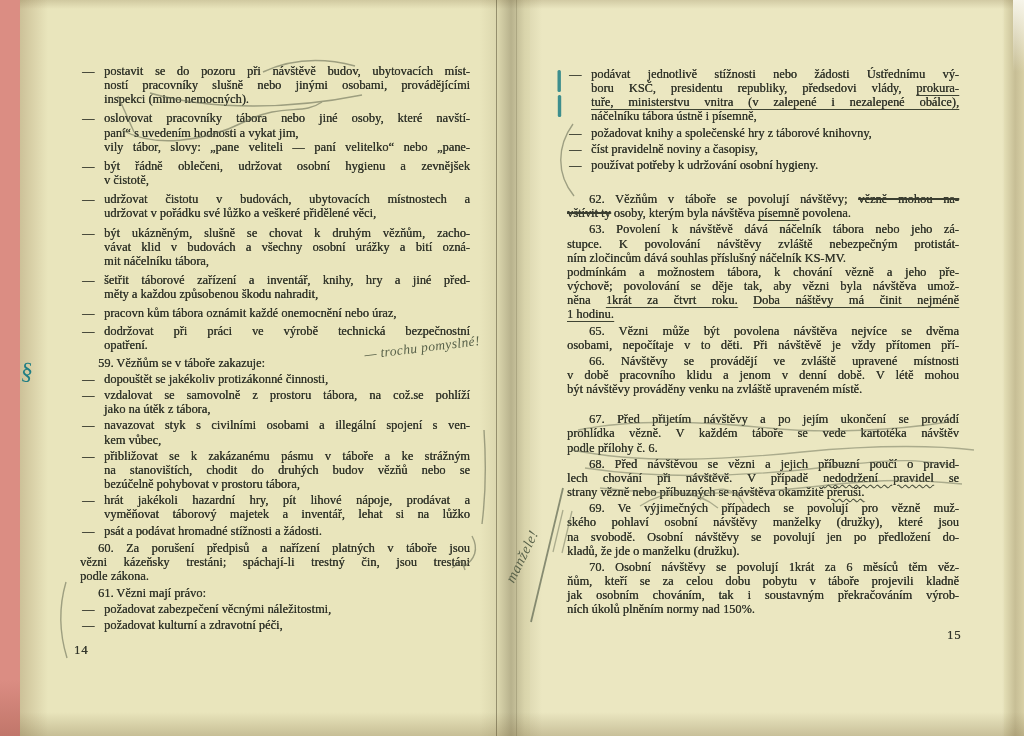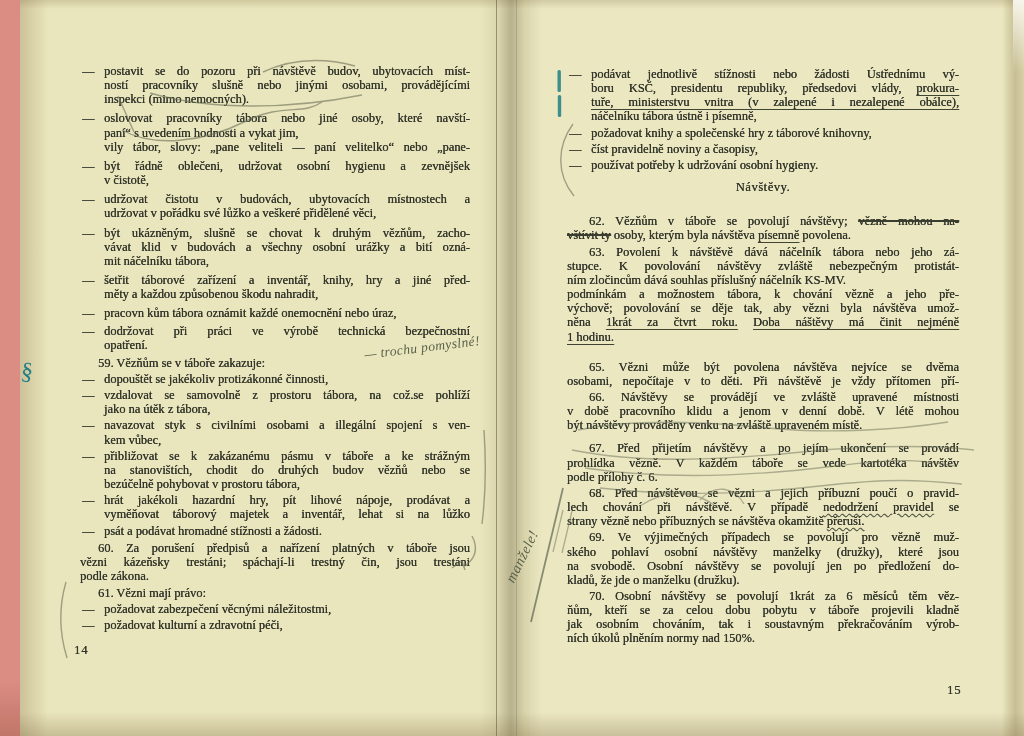--- a/index.html
+++ b/index.html
@@ -99,53 +99,52 @@
     <div class="line b end" style="margin-top: 2px;"><span class="dash">—</span><span class="seg">požadovat kulturní a zdravotní péči,</span></div>
   </div>
 <div class="textcol right-col" id="right-col" style="left:567px;top:67px;width:392px;">
     <div class="line b"><span class="dash">—</span><span class="seg">podávat jednotlivě stížnosti nebo žádosti Ústřednímu vý-</span></div>
     <div class="line c"><span class="seg">boru KSČ, presidentu republiky, předsedovi vlády, </span><span class="seg hand-u">prokura-</span></div>
     <div class="line c"><span class="seg hand-u">tuře, ministerstvu vnitra (v zalepené i nezalepené obálce),</span></div>
     <div class="line c end"><span class="seg">náčelníku tábora ústně i písemně,</span></div>
     <div class="line b end" style="margin-top: 2px;"><span class="dash">—</span><span class="seg">požadovat knihy a společenské hry z táborové knihovny,</span></div>
     <div class="line b end" style="margin-top: 2px;"><span class="dash">—</span><span class="seg">číst pravidelně noviny a časopisy,</span></div>
     <div class="line b end" style="margin-top: 2px;"><span class="dash">—</span><span class="seg">používat potřeby k udržování osobní hygieny.</span></div>
-    <div class="line h" style="margin-top: 8px;"><span class="seg">Návštěvy.</span></div>
     <div class="line p" style="margin-top: 20px;"><span class="seg">62. Vězňům v táboře se povolují návštěvy; </span><span class="seg strike">vězně mohou na-</span></div>
     <div class="line f end"><span class="seg strike">vštívit ty</span><span class="seg"> osoby, kterým byla návštěva </span><span class="seg hand-u">písemně</span><span class="seg"> povolena.</span></div>
     <div class="line p" style="margin-top: 2px;"><span class="seg">63. Povolení k návštěvě dává náčelník tábora nebo jeho zá-</span></div>
     <div class="line f"><span class="seg">stupce. K povolování návštěvy zvláště nebezpečným protistát-</span></div>
     <div class="line f end"><span class="seg">ním zločincům dává souhlas příslušný náčelník KS-MV.</span></div>
     <div class="line f"><span class="seg">podmínkám a možnostem tábora, k chování vězně a jeho pře-</span></div>
     <div class="line f"><span class="seg">výchově; povolování se děje tak, aby vězni byla návštěva umož-</span></div>
     <div class="line f"><span class="seg">něna </span><span class="seg hand-u">1krát za čtvrt roku.</span><span class="seg"> </span><span class="seg hand-u">Doba náštěvy má činit nejméně</span></div>
     <div class="line f end"><span class="seg hand-u">1 hodinu.</span></div>
-    <div class="line p" style="margin-top: 16px;"><span class="seg">65. Vězni může být povolena návštěva nejvíce se dvěma</span></div>
+    <div class="line p" style="margin-top: 2px;"><span class="seg">65. Vězni může být povolena návštěva nejvíce se dvěma</span></div>
     <div class="line f"><span class="seg">osobami, nepočítaje v to děti. Při návštěvě je vždy přítomen pří-</span></div>
     <div class="line p" style="margin-top: 2px;"><span class="seg">66. Návštěvy se provádějí ve zvláště upravené místnosti</span></div>
     <div class="line f"><span class="seg">v době pracovního klidu a jenom v denní době. V létě mohou</span></div>
     <div class="line f end"><span class="seg">být návštěvy prováděny venku na zvláště upraveném místě.</span></div>
-    <div class="line p" style="margin-top: 9px;"><span class="seg">67. Před přijetím návštěvy a po jejím ukončení se provádí</span></div>
+    <div class="line p" style="margin-top: 16px;"><span class="seg">67. Před přijetím návštěvy a po jejím ukončení se provádí</span></div>
     <div class="line f"><span class="seg">prohlídka vězně. V každém táboře se vede kartotéka návštěv</span></div>
     <div class="line f end"><span class="seg">podle přílohy č. 6.</span></div>
     <div class="line p" style="margin-top: 2px;"><span class="seg">68. Před návštěvou se vězni a jejich příbuzní poučí o pravid-</span></div>
     <div class="line f"><span class="seg">lech chování při návštěvě. V případě </span><span class="seg wavy-u">nedodržení pravidel</span><span class="seg"> se</span></div>
     <div class="line f end"><span class="seg">strany vězně nebo příbuzných se návštěva okamžitě </span><span class="seg wavy-u">přeruší.</span></div>
     <div class="line p" style="margin-top: 2px;"><span class="seg">69. Ve výjimečných případech se povolují pro vězně muž-</span></div>
     <div class="line f"><span class="seg">ského pohlaví osobní návštěvy manželky (družky), které jsou</span></div>
     <div class="line f"><span class="seg">na svobodě. Osobní návštěvy se povolují jen po předložení do-</span></div>
     <div class="line f end"><span class="seg">kladů, že jde o manželku (družku).</span></div>
     <div class="line p" style="margin-top: 2px;"><span class="seg">70. Osobní návštěvy se povolují 1krát za 6 měsíců těm věz-</span></div>
     <div class="line f"><span class="seg">ňům, kteří se za celou dobu pobytu v táboře projevili kladně</span></div>
     <div class="line f"><span class="seg">jak osobním chováním, tak i soustavným překračováním výrob-</span></div>
     <div class="line f end"><span class="seg">ních úkolů plněním normy nad 150%.</span></div>
   </div>
 
 <div class="pagenum" style="left:74px;top:643px;">14</div>
-<div class="pagenum" style="left:947px;top:683px;">15</div>
+<div class="pagenum" style="left:947px;top:628px;">15</div>
 
 <div class="hand sec">§</div>
 <div class="hand note1">— trochu pomyslné!</div>
 <div class="hand diag">manžele!</div>
 
 <svg class="overlay" width="1024" height="736" viewBox="0 0 1024 736">
   <g stroke="#6b7058" stroke-width="1.4" fill="none" opacity="0.6">
     <path d="M263,72 c28,-13 58,-15 92,-6"></path>
     <path d="M150,93 c62,18 142,16 212,2"></path>
     <path d="M122,130 c32,18 82,12 122,-8 s58,-6 78,-20"></path>

